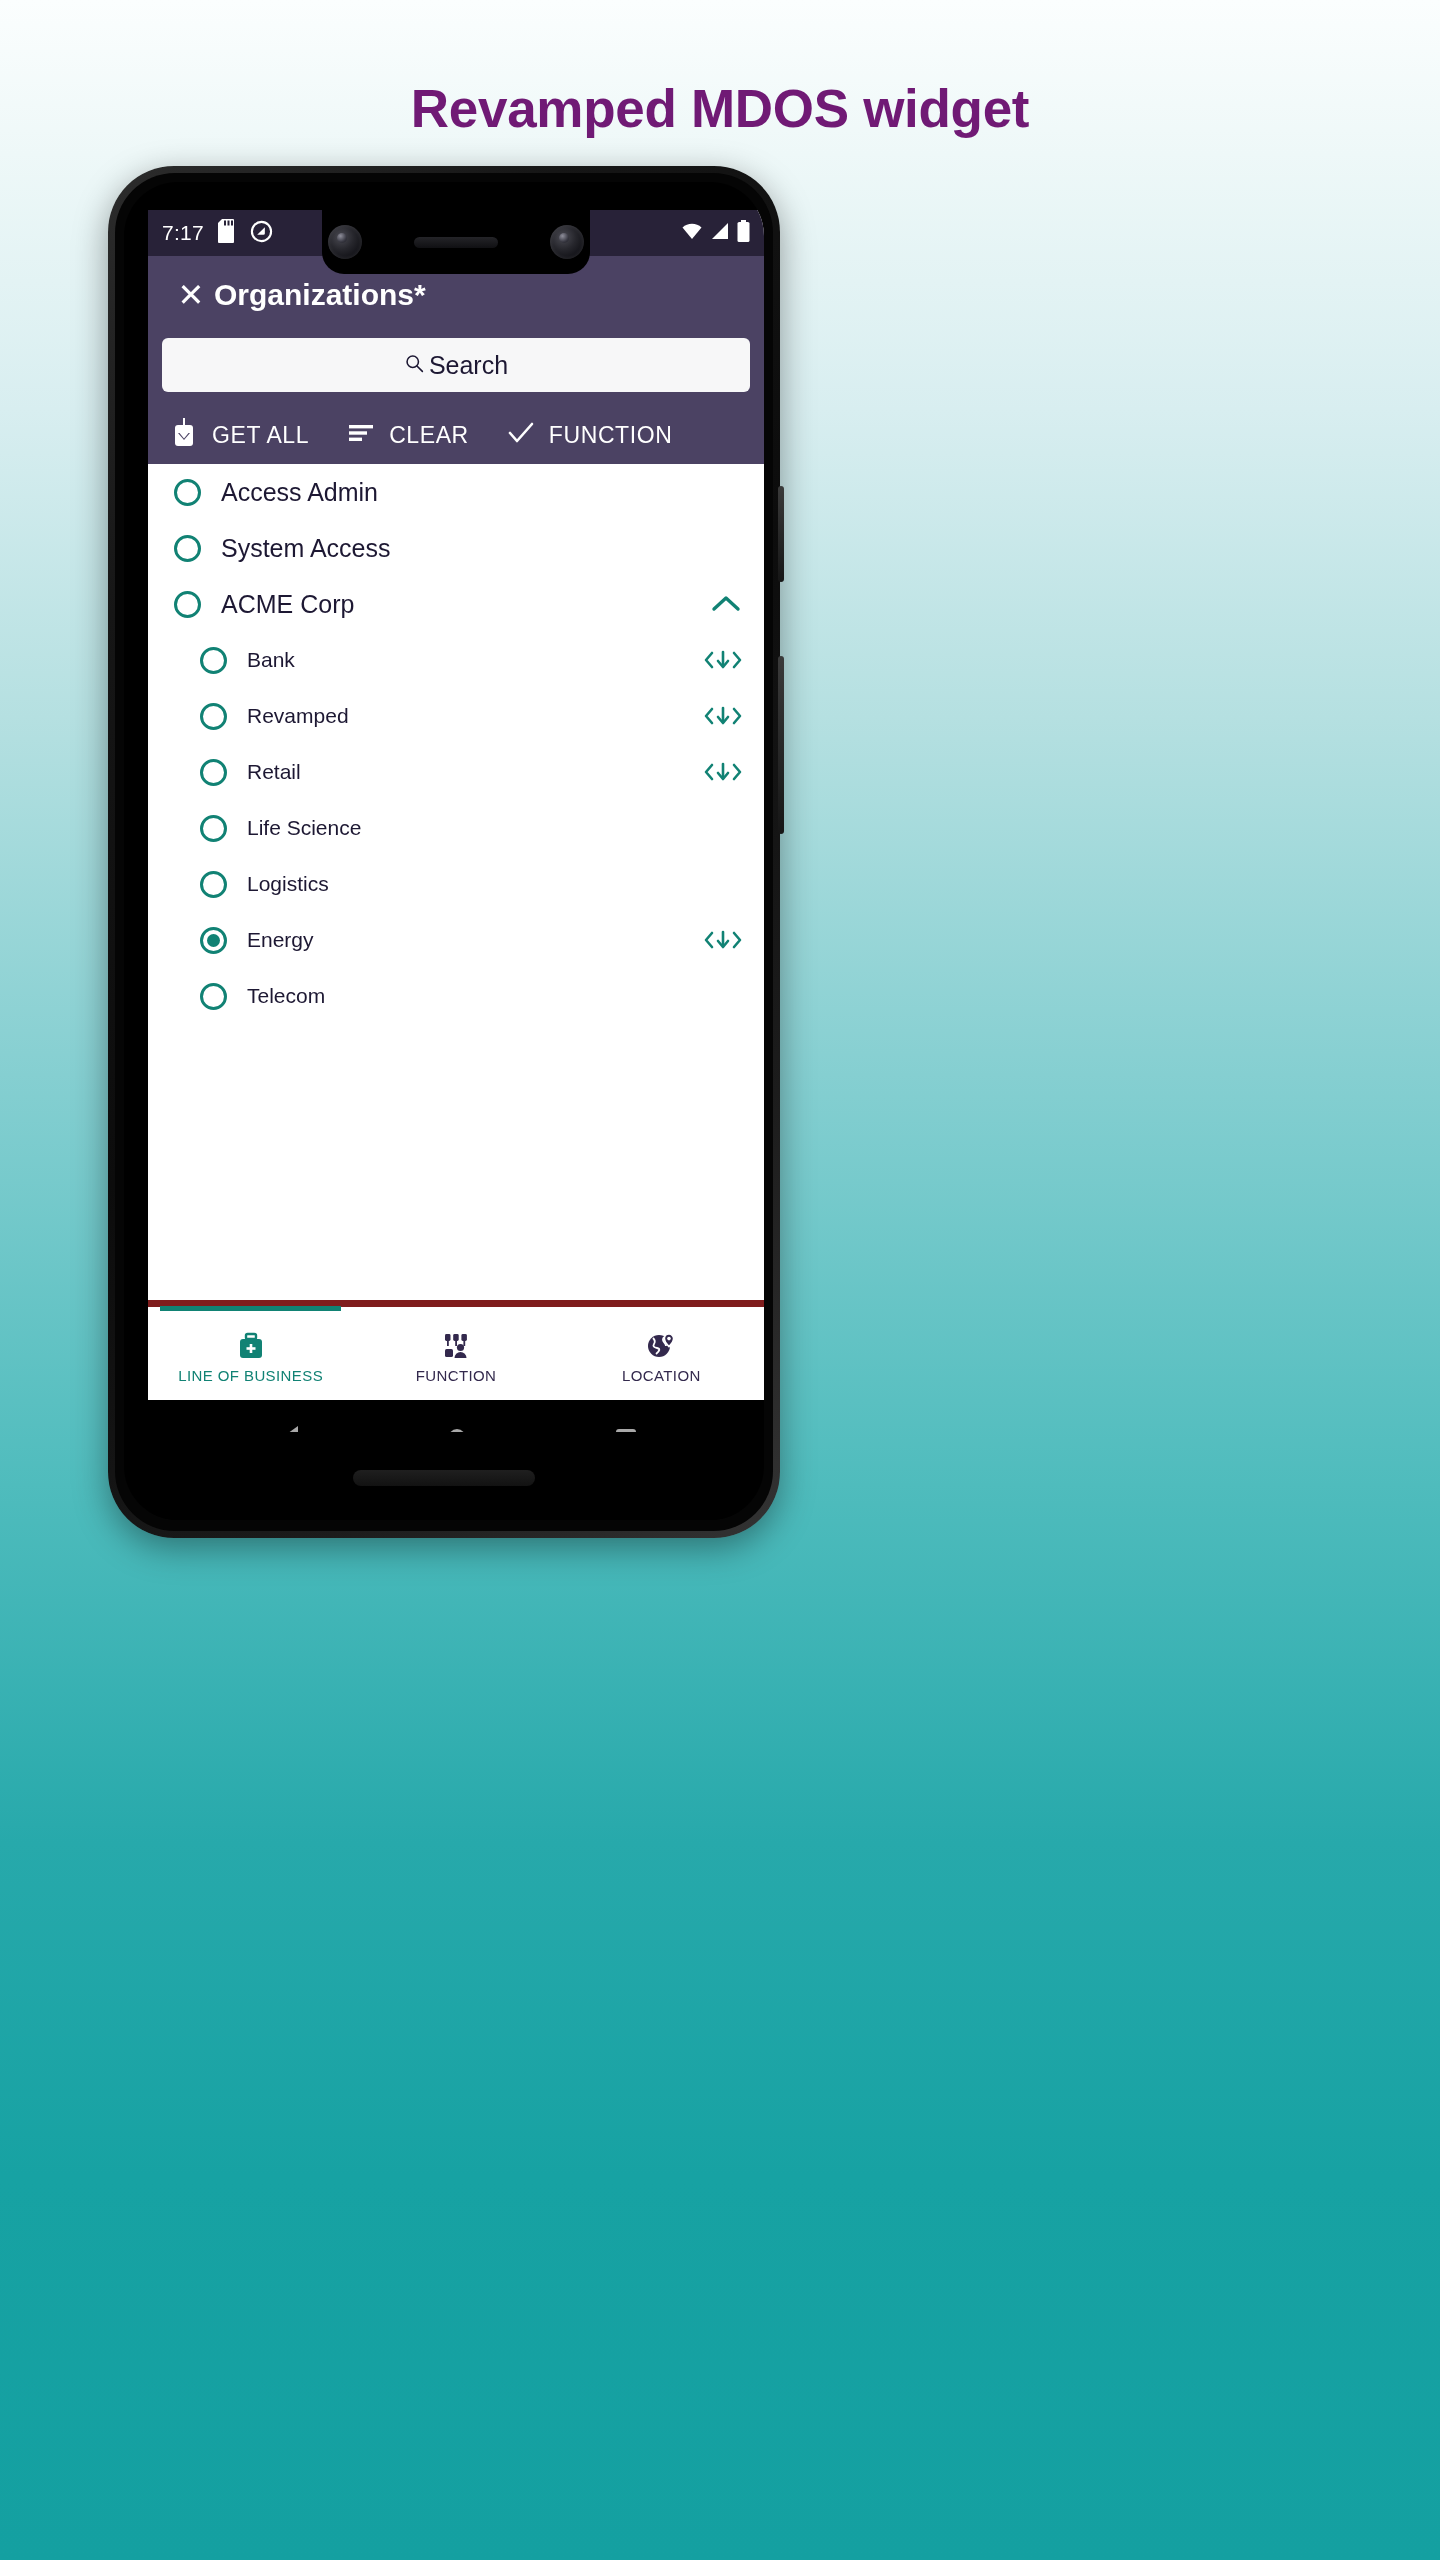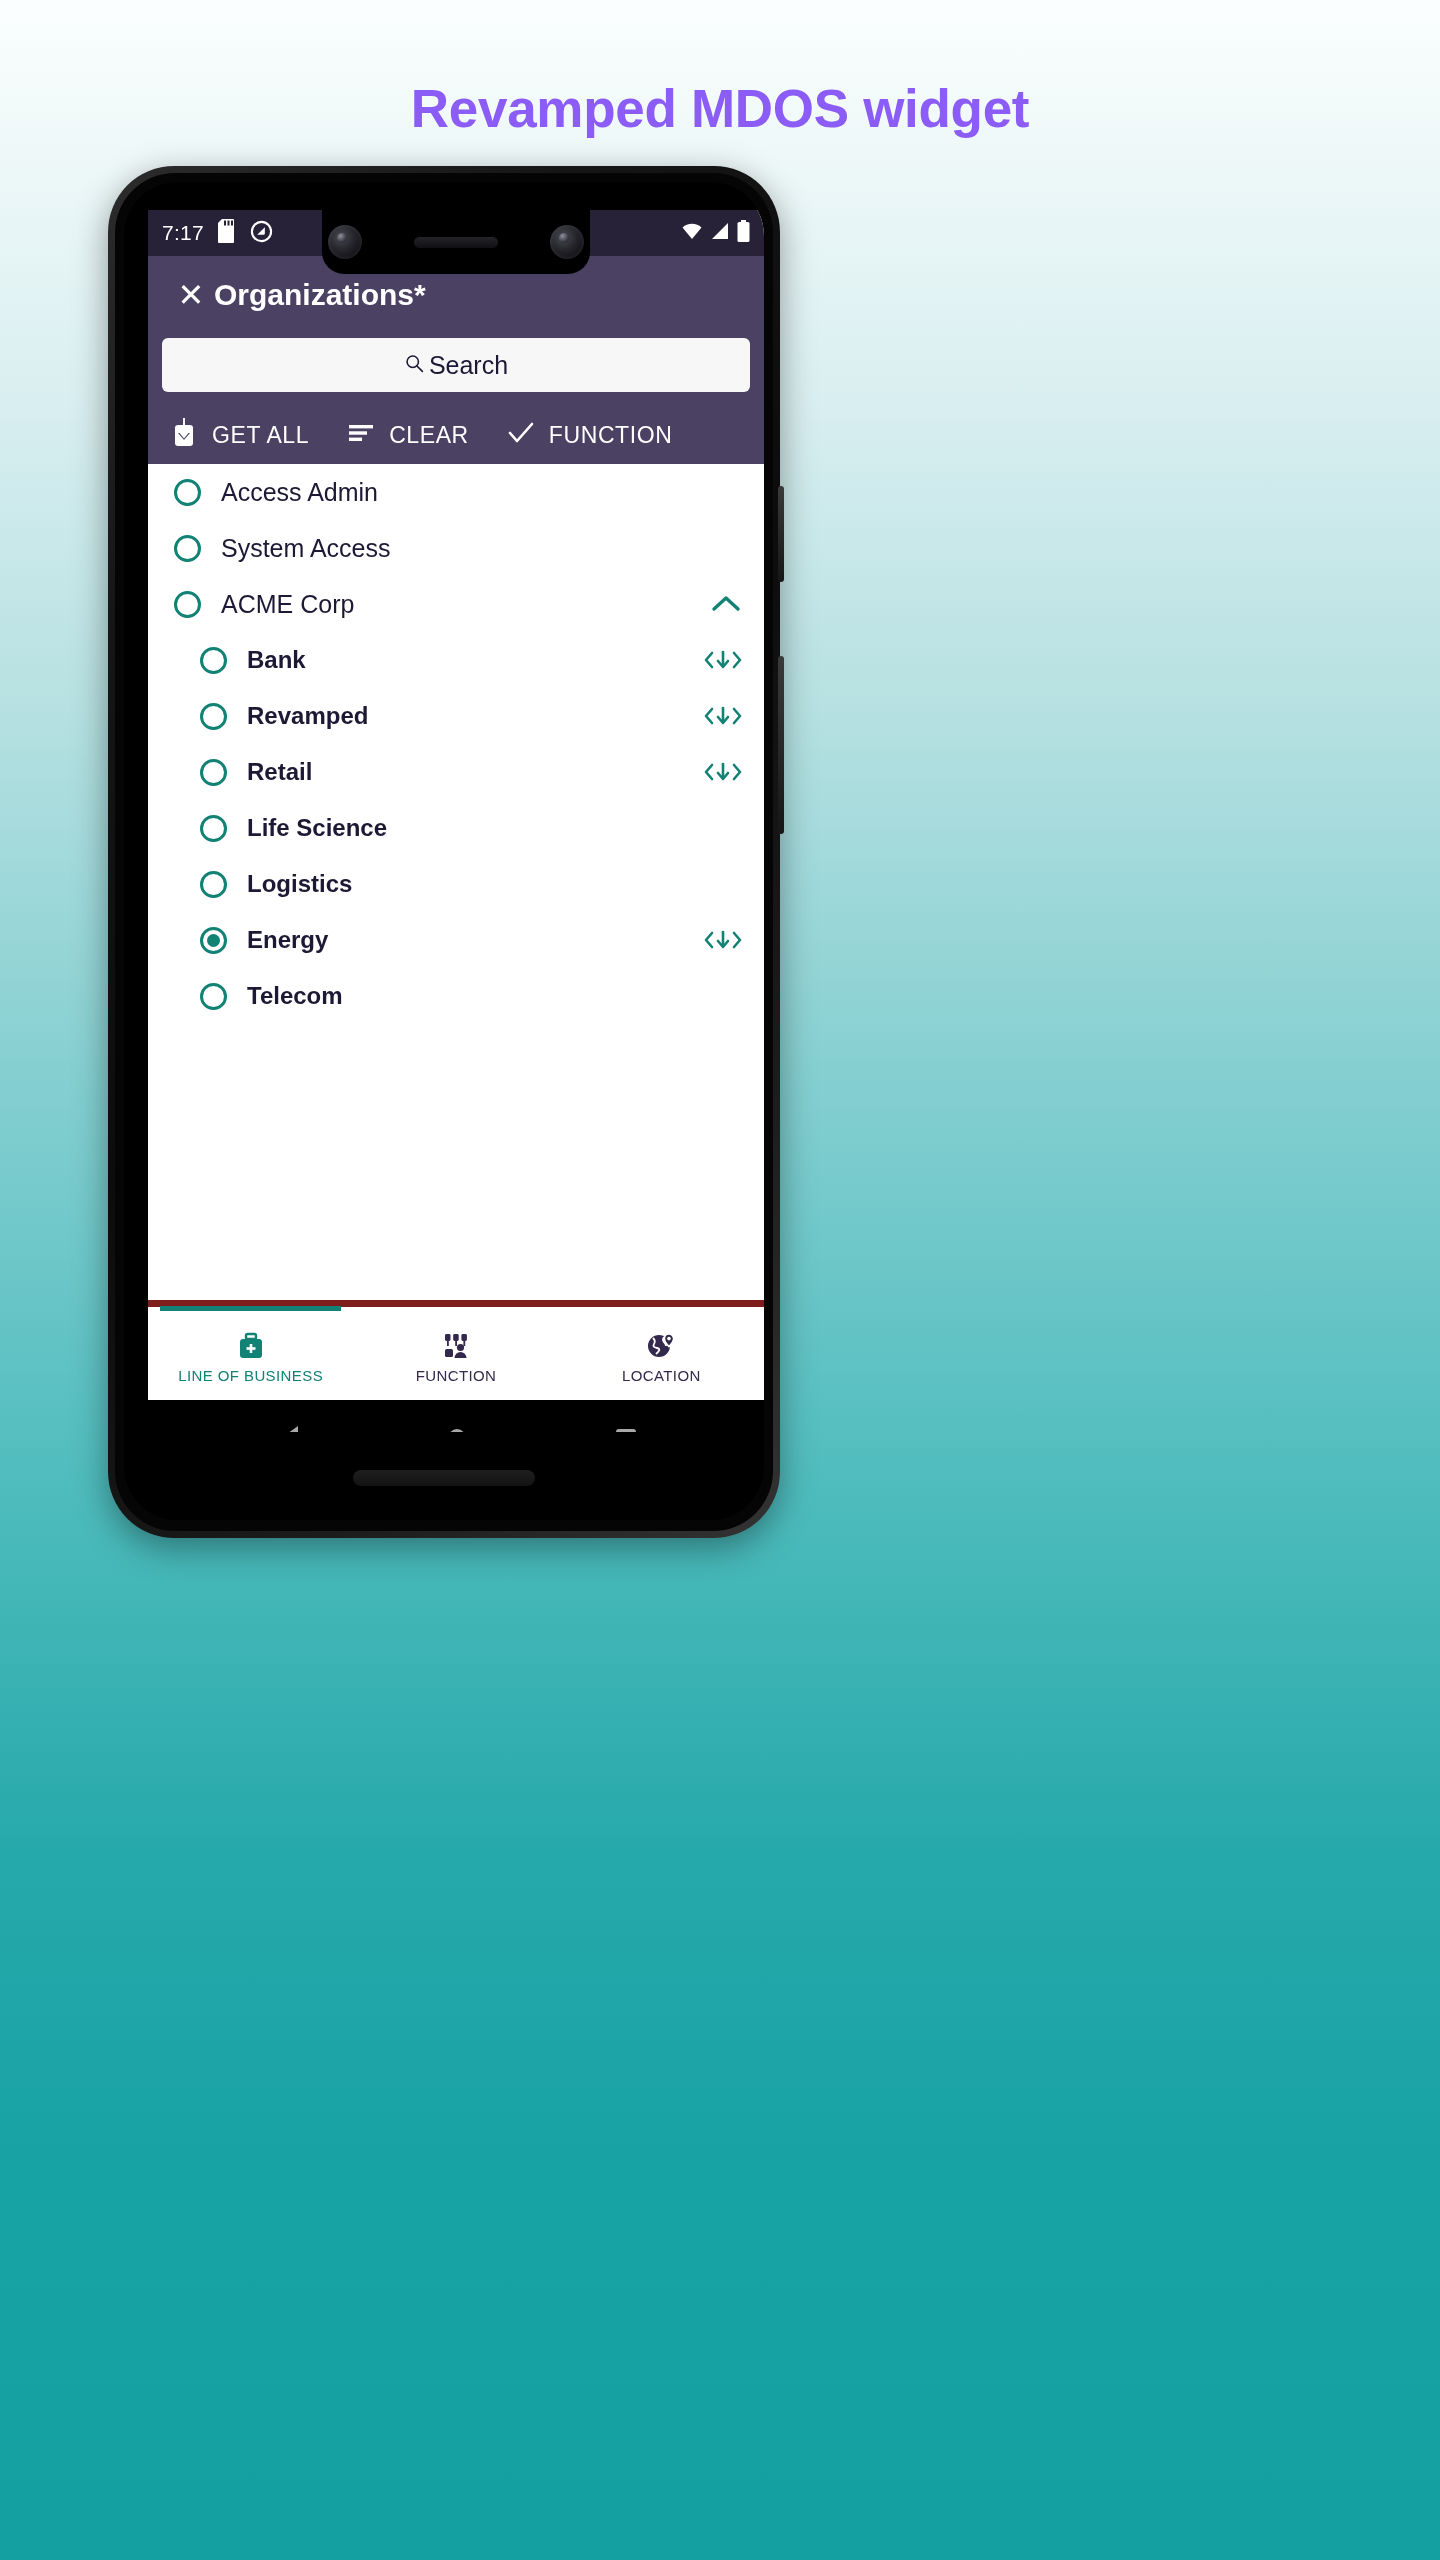--- a/index.html
+++ b/index.html
@@ -27,21 +27,21 @@
 
   
   .page-heading {
     position: absolute;
     top: 78px;
     left: 0;
     width: 100%;
     text-align: center;
     font-size: 53px;
     font-weight: bold;
-    color: #8b5cf6;
+    color: #701a75;
     letter-spacing: -0.3px;
   }
 
   
   .phone-frame {
     position: absolute;
     left: 108px;
     top: 166px;
     width: 672px;
     height: 1372px;
@@ -235,21 +235,21 @@
     width: 13px; height: 13px;
     border-radius: 50%;
     background: #118274;
   }
   .row-label {
     margin-left: 20px;
     font-size: 25px;
     color: #1d1833;
     flex: 1 1 auto;
   }
-  .row-label.child { font-size: 24px; font-weight: bold; }
+  .row-label.child { font-size: 21px; }
   .row-trail { color: #118274; display: flex; align-items: center; }
 
   
   .tab-bar {
     height: 100px;
     background: #ffffff;
     border-top: 7px solid #7f1d1d;
     display: flex;
     align-items: stretch;
   }

